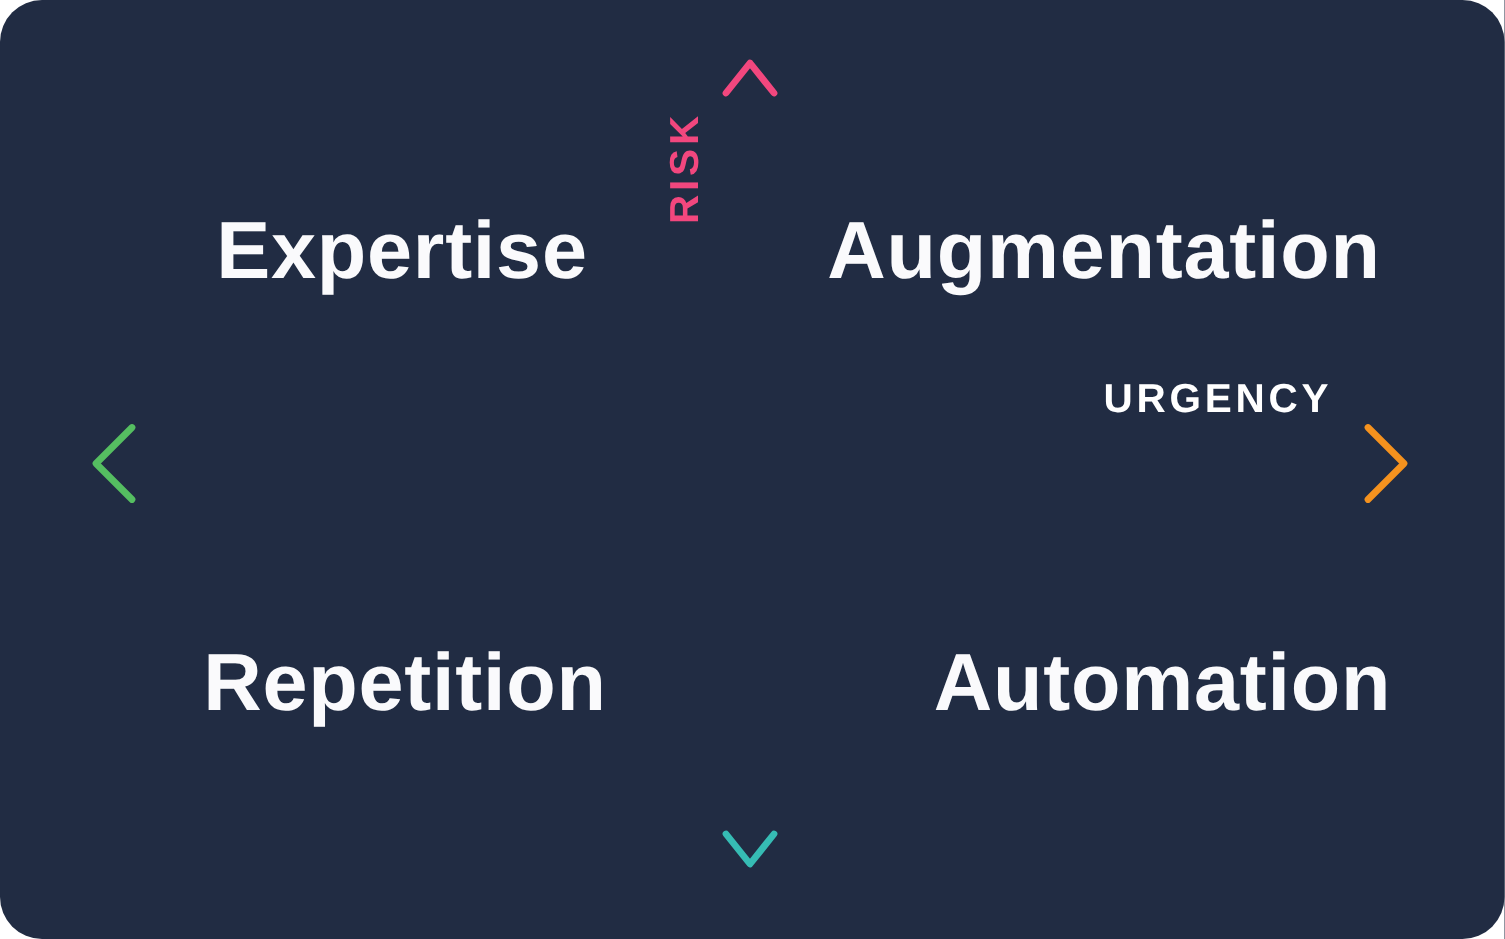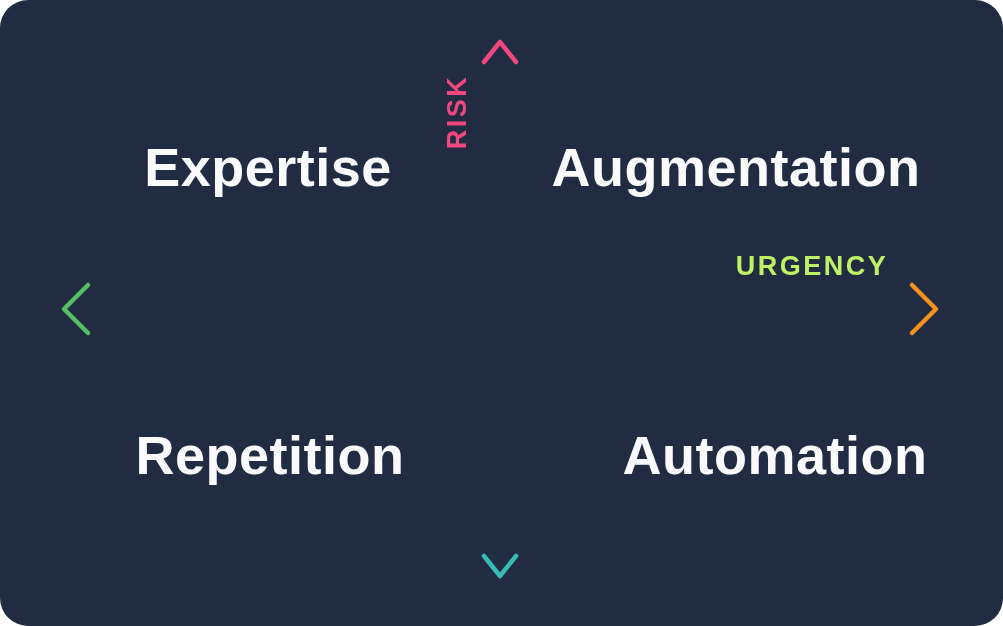--- a/index.html
+++ b/index.html
@@ -73,21 +73,21 @@
     <line x1="66" y1="309" x2="933" y2="309" stroke="url(#hgrad)" stroke-width="4.5" stroke-linecap="round"></line>
 
     <polyline points="484,62 500,42 516,62" fill="none" stroke-width="4.5" stroke-linecap="round" stroke-linejoin="round" stroke="#F2477E"></polyline>
     <polyline points="484,556 500,576 516,556" fill="none" stroke-width="4.5" stroke-linecap="round" stroke-linejoin="round" stroke="#36BCB4"></polyline>
     <polyline points="88,285 64,309 88,333" fill="none" stroke-width="4.5" stroke-linecap="round" stroke-linejoin="round" stroke="#55BE61"></polyline>
     <polyline points="912,285 936,309 912,333" fill="none" stroke-width="4.5" stroke-linecap="round" stroke-linejoin="round" stroke="#F5921E"></polyline>
   </svg>
 
   <span class="axis-label vertical risk-label" style="color: rgb(242, 71, 126);">RISK</span>
 
-  <span class="axis-label urgency-label" style="color: #bef264;">URGENCY</span>
+  <span class="axis-label urgency-label" style="color: #ffffff;">URGENCY</span>
 
   <span class="quad-label q-top-left" style="color: rgb(250, 250, 252); text-align: center;">Expertise</span>
 
   <span class="quad-label q-top-right" style="color: rgb(250, 250, 252);">Augmentation</span>
 
   <span class="quad-label q-bottom-left" style="color: rgb(250, 250, 252);">Repetition</span>
 
   <span class="quad-label q-bottom-right" style="color: rgb(250, 250, 252);">Automation</span>
 
 </div>

